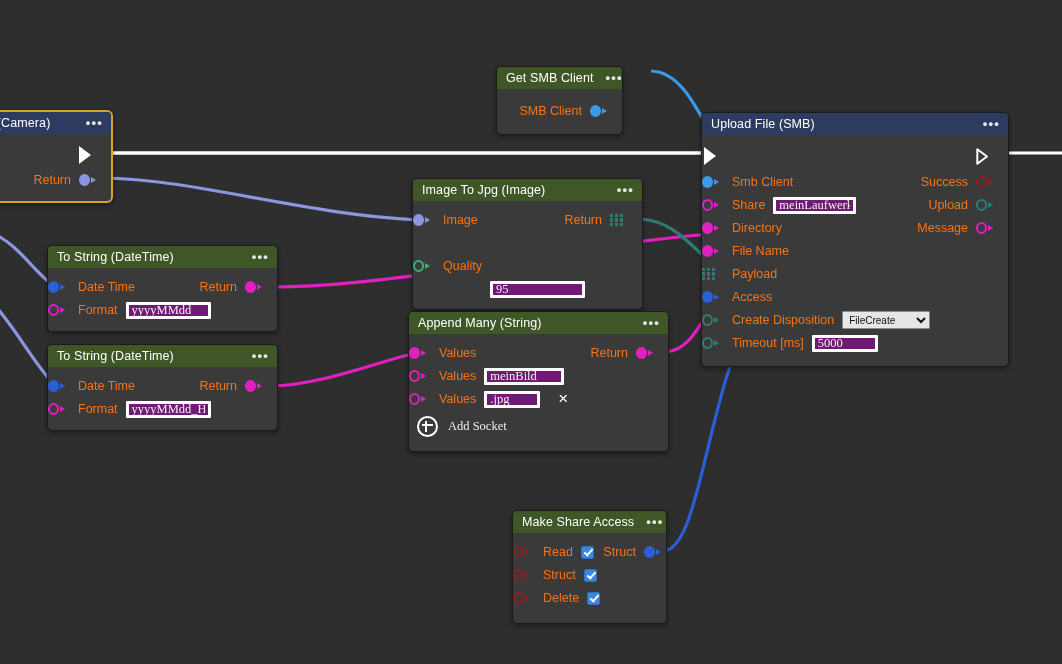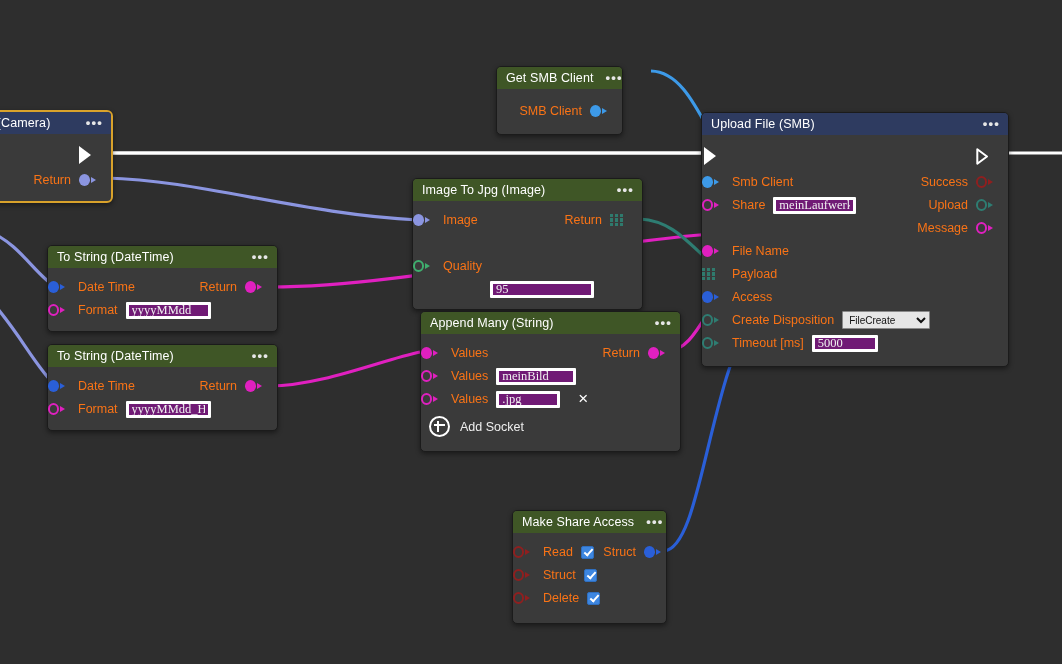--- a/index.html
+++ b/index.html
@@ -162,21 +162,21 @@
     border:solid #ffffff;
     border-width:0 2px 2px 0;
     transform:rotate(42deg);
   }
   .xbtn{
     color:#ffffff;font-size:17px;line-height:14px;
     margin-left:10px;cursor:pointer;font-weight:500;
   }
   .addsock{
     display:flex;align-items:center;gap:10px;
-    padding-left:8px;margin-top:7px;cursor:pointer;
+    padding-left:8px;margin-top:7px;cursor:pointer;font-family:Liberation Serif, serif;
   }
   .addsock .plus{
     width:17px;height:17px;border-radius:50%;
     border:2px solid #ffffff;position:relative;flex:0 0 17px;
   }
   .addsock .plus::before,.addsock .plus::after{
     content:"";position:absolute;background:#ffffff;
   }
   .addsock .plus::before{left:3px;right:3px;top:6px;height:2px;}
   .addsock .plus::after{top:3px;bottom:3px;left:6px;width:2px;}
@@ -290,21 +290,21 @@
           </span>
         </div>
       </div>
       <div class="row">
         <div class="lhs">
           <span class="pin hollow c-green">
               <span class="dot"></span>
               <span class="tail"></span>
             </span>
           <span class="lbl">Quality</span>
-          <input class="tfield" type="text" style="width: 104px; margin-top: 48px;" value="95">
+          <input class="tfield" type="text" style="width: 95px; margin-top: 48px;" value="95">
         </div>
       </div>
     </div>
   </div>
 
   <div class="node" style="left:47px;top:245px;width:231px;">
     <div class="node-header green">
       <span class="node-title">To String (DateTime)</span>
       <span class="node-menu">•••</span>
     </div>
@@ -366,21 +366,21 @@
               <span class="dot"></span>
               <span class="tail"></span>
             </span>
           <span class="lbl">Format</span>
           <input class="tfield" type="text" style="width: 85px;" value="yyyyMMdd_HH">
         </div>
       </div>
     </div>
   </div>
 
-  <div class="node" style="left:420px;top:311px;width:261px;">
+  <div class="node" style="left:408px;top:311px;width:261px;">
     <div class="node-header green">
       <span class="node-title">Append Many (String)</span>
       <span class="node-menu">•••</span>
     </div>
     <div class="node-body" style="padding-bottom:14px;">
       <div class="row">
         <div class="lhs">
           <span class="pin filled c-magenta">
               <span class="dot"></span>
               <span class="tail"></span>
@@ -405,21 +405,21 @@
           <input class="tfield" type="text" style="width: 80px;" value="meinBild">
         </div>
       </div>
       <div class="row">
         <div class="lhs">
           <span class="pin hollow c-magenta">
               <span class="dot"></span>
               <span class="tail"></span>
             </span>
           <span class="lbl">Values</span>
-          <input class="tfield" type="text" style="width: 64px;" value=".jpg">
+          <input class="tfield" type="text" style="width: 56px;" value=".jpg">
           <span class="xbtn">×</span>
         </div>
       </div>
       <div class="addsock">
         <span class="plus"></span>
         <span class="t">Add Socket</span>
       </div>
     </div>
   </div>
 
@@ -519,20 +519,27 @@
         <div class="rhs">
           <span class="lbl right">Upload</span>
           <span class="pin hollow c-teal">
               <span class="dot"></span>
               <span class="tail"></span>
             </span>
         </div>
       </div>
 
       <div class="row">
+        <div class="lhs">
+          <span class="pin filled c-magenta">
+              <span class="dot"></span>
+              <span class="tail"></span>
+            </span>
+          <span class="lbl">Directory</span>
+        </div>
         <div class="rhs">
           <span class="lbl right">Message</span>
           <span class="pin hollow c-magenta">
               <span class="dot"></span>
               <span class="tail"></span>
             </span>
         </div>
       </div>
 
       <div class="row">

